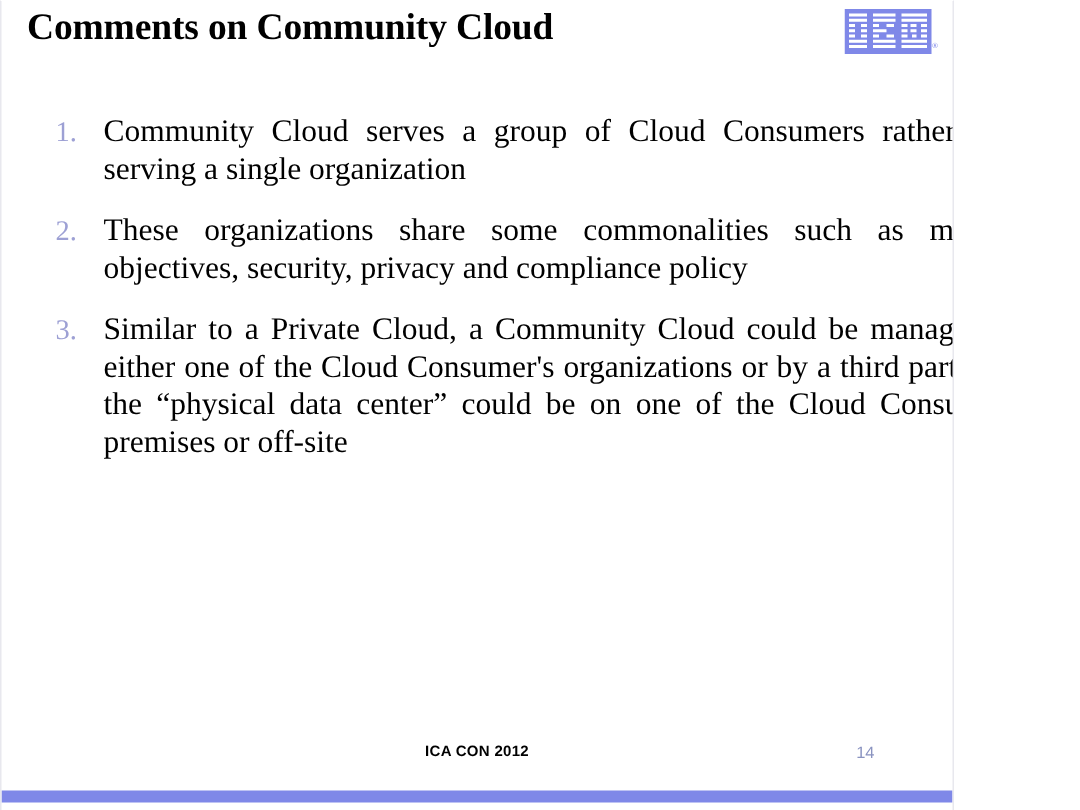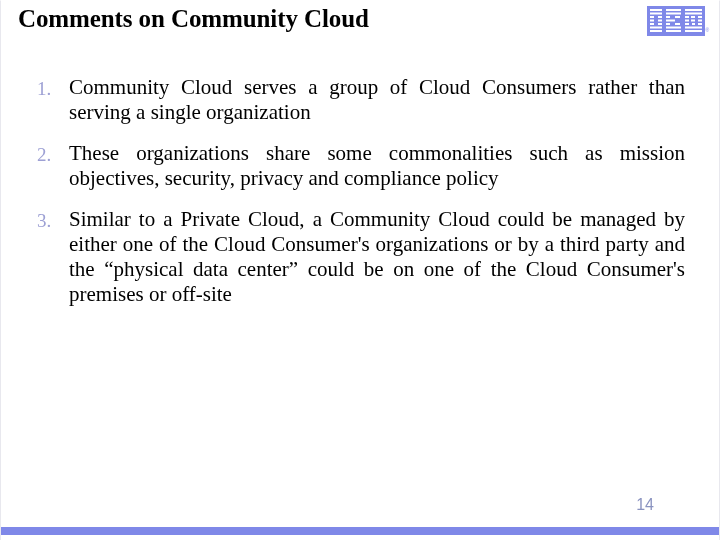--- a/index.html
+++ b/index.html
@@ -7,21 +7,21 @@
     margin: 0;
     padding: 0;
     background: #ffffff;
   }
   body {
     font-family: "Liberation Serif", "DejaVu Serif", serif;
   }
 
   .slide {
     position: relative;
-    width: 720px;
+    width: 636px;
     height: 540px;
     background: #ffffff;
     overflow: hidden;
     box-sizing: border-box;
     border-left: 1px solid #e8e8ee;
     border-right: 1px solid #e8e8ee;
     border-top: 1px solid #ffffff;
   }
 
   
@@ -102,24 +102,24 @@
     top: 495px;
     text-align: center;
     font-family: "Liberation Sans", "DejaVu Sans", sans-serif;
     font-size: 10px;
     font-weight: bold;
     color: #000000;
     letter-spacing: 0.2px;
   }
   .footer-page {
     position: absolute;
-    right: 65px;
+    right: 52px;
     top: 495px;
     font-family: "Liberation Sans", "DejaVu Sans", sans-serif;
-    font-size: 16px;
+    font-size: 11px;
     color: #8a93c0;
   }
 
   .bottom-bar {
     position: absolute;
     left: 0;
     right: 0;
     bottom: 5px;
     height: 8px;
     background: #7f88e8;
@@ -194,18 +194,19 @@
       <div class="bullet-text">These organizations share some commonalities such as mission objectives, security, privacy and compliance policy</div>
     </div>
 
     <div class="bullet-row">
       <div class="bullet-num">3.</div>
       <div class="bullet-text">Similar to a Private Cloud, a Community Cloud could be managed by either one of the Cloud Consumer's organizations or by a third party and the “physical data center” could be on one of the Cloud Consumer's premises or off-site</div>
     </div>
 
   </div>
 
+  <div class="footer-center">ICA CON 2012</div>
 
   <div class="footer-page">14</div>
 
   <div class="bottom-bar"></div>
 
 </div>
 
 </body></html>

